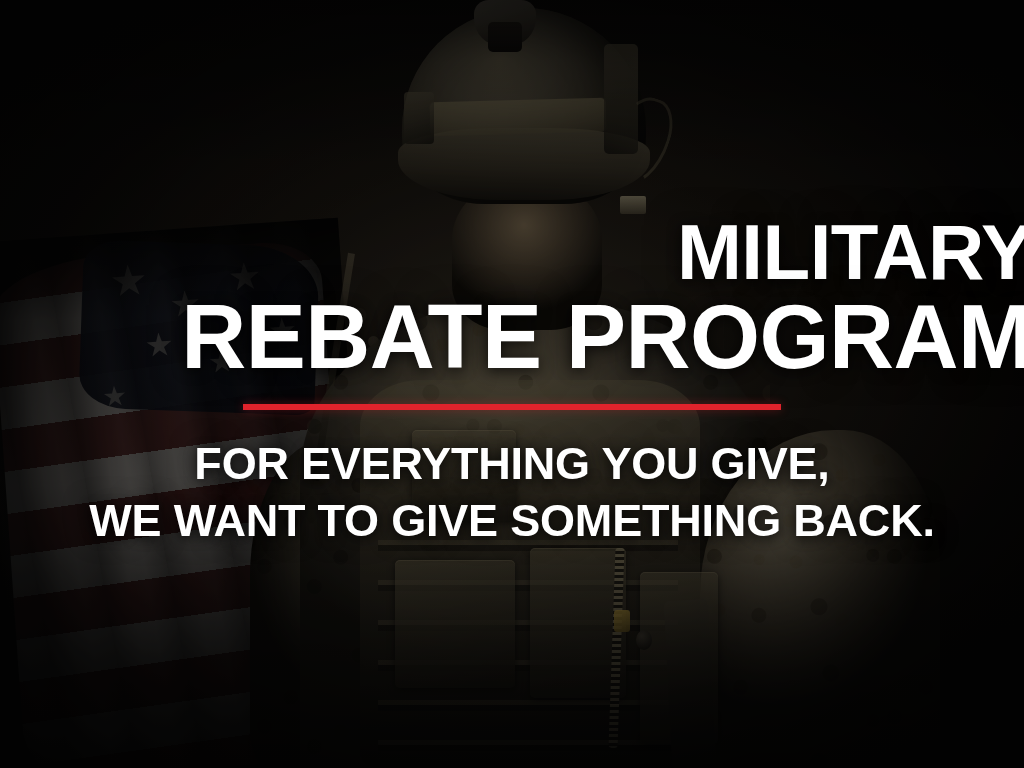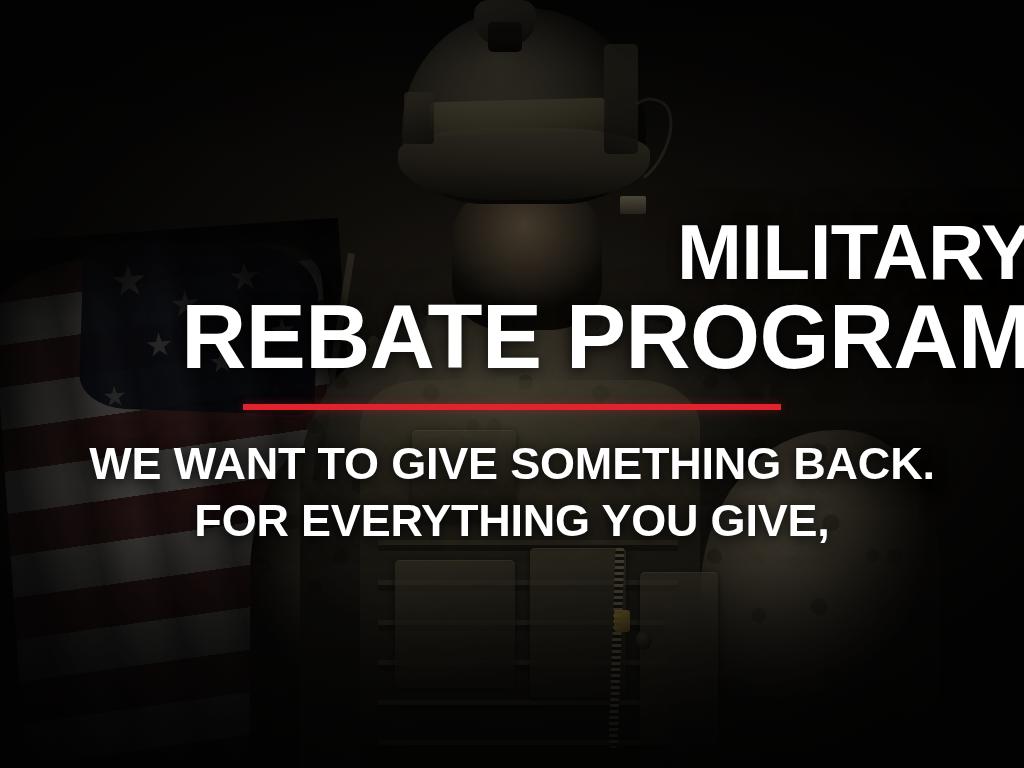--- a/index.html
+++ b/index.html
@@ -346,18 +346,18 @@
   <div class="overlay">
 
     <div class="title-block">
       <div class="title-line title-1">MILITARY</div>
       <div class="title-line title-2">REBATE PROGRAM</div>
     </div>
 
     <div class="divider" style="background: rgb(224, 35, 44);"></div>
 
     <div class="subtitle-block">
+      <div class="subtitle-line">FOR EVERYTHING YOU GIVE,</div>
       <div class="subtitle-line">WE WANT TO GIVE SOMETHING BACK.</div>
-      <div class="subtitle-line">FOR EVERYTHING YOU GIVE,</div>
     </div>
 
   </div>
 </div>
 
 </body></html>

